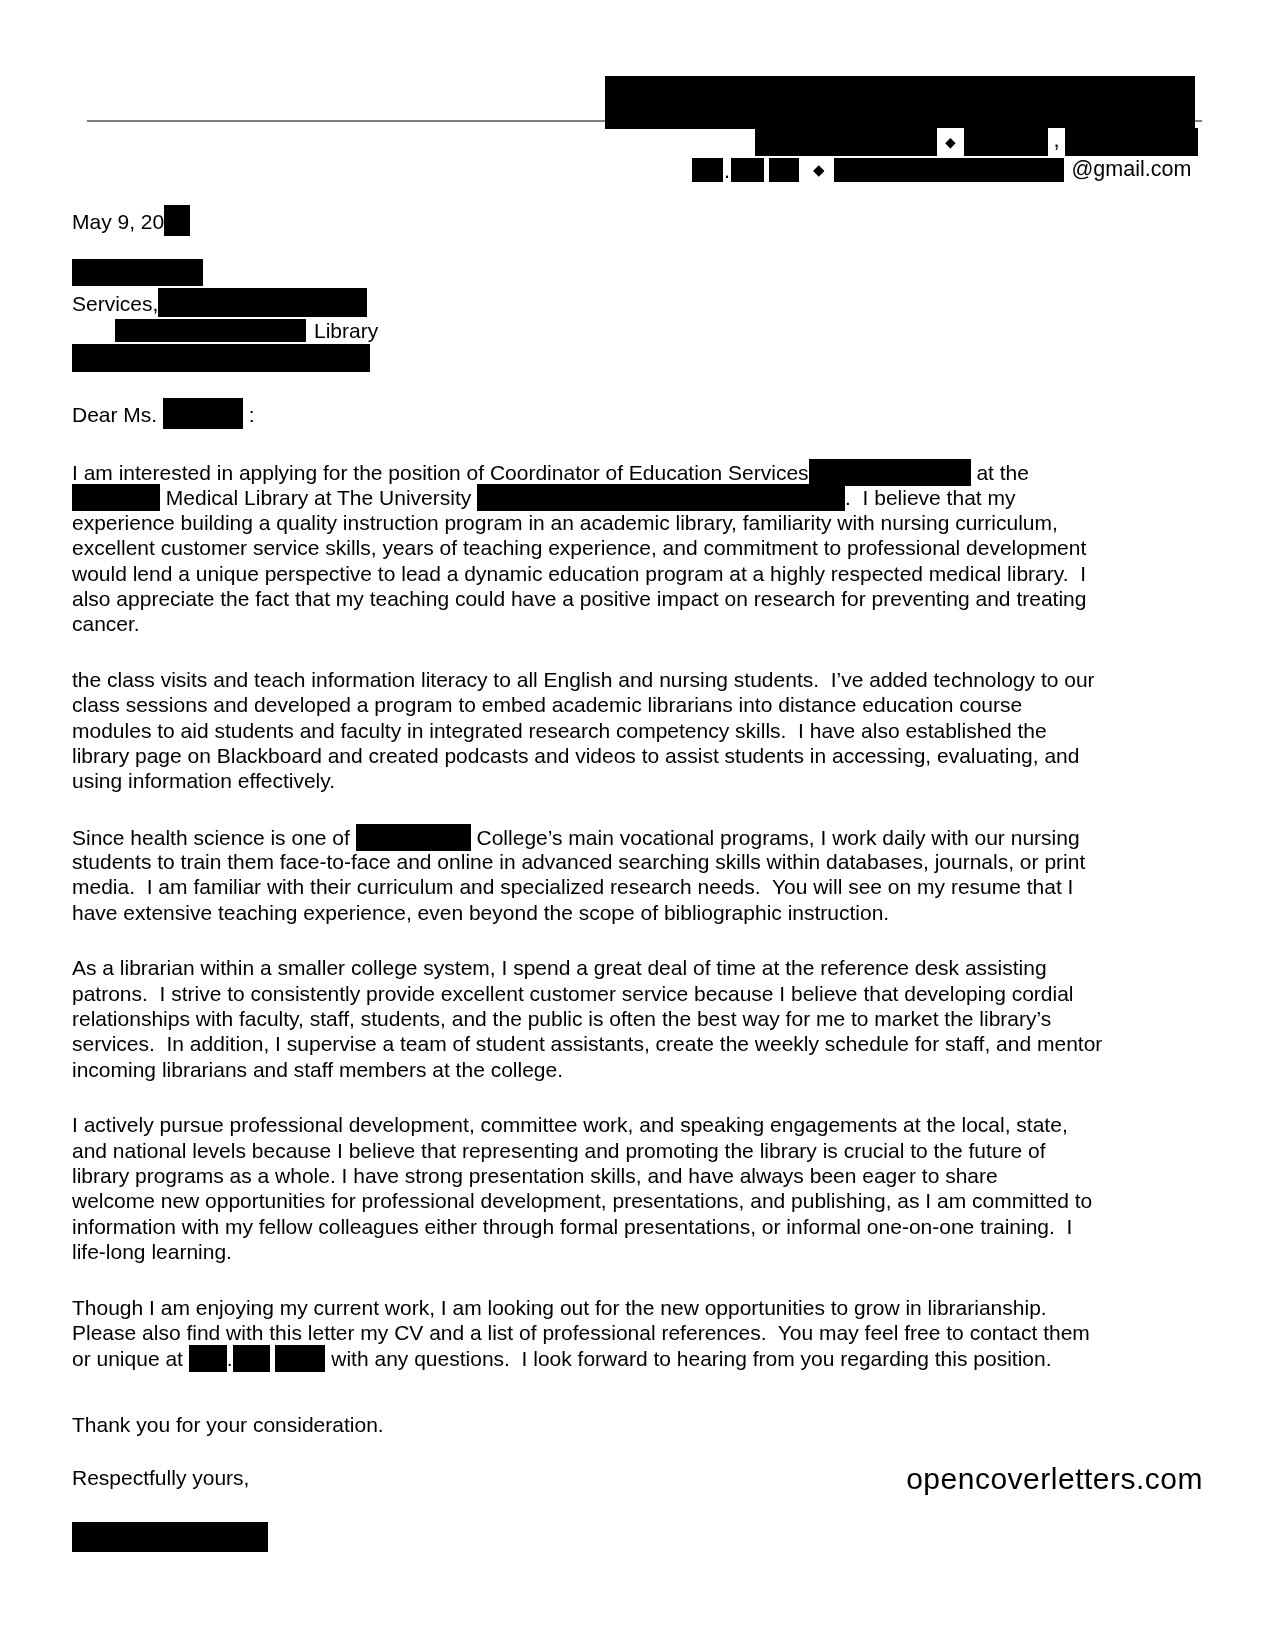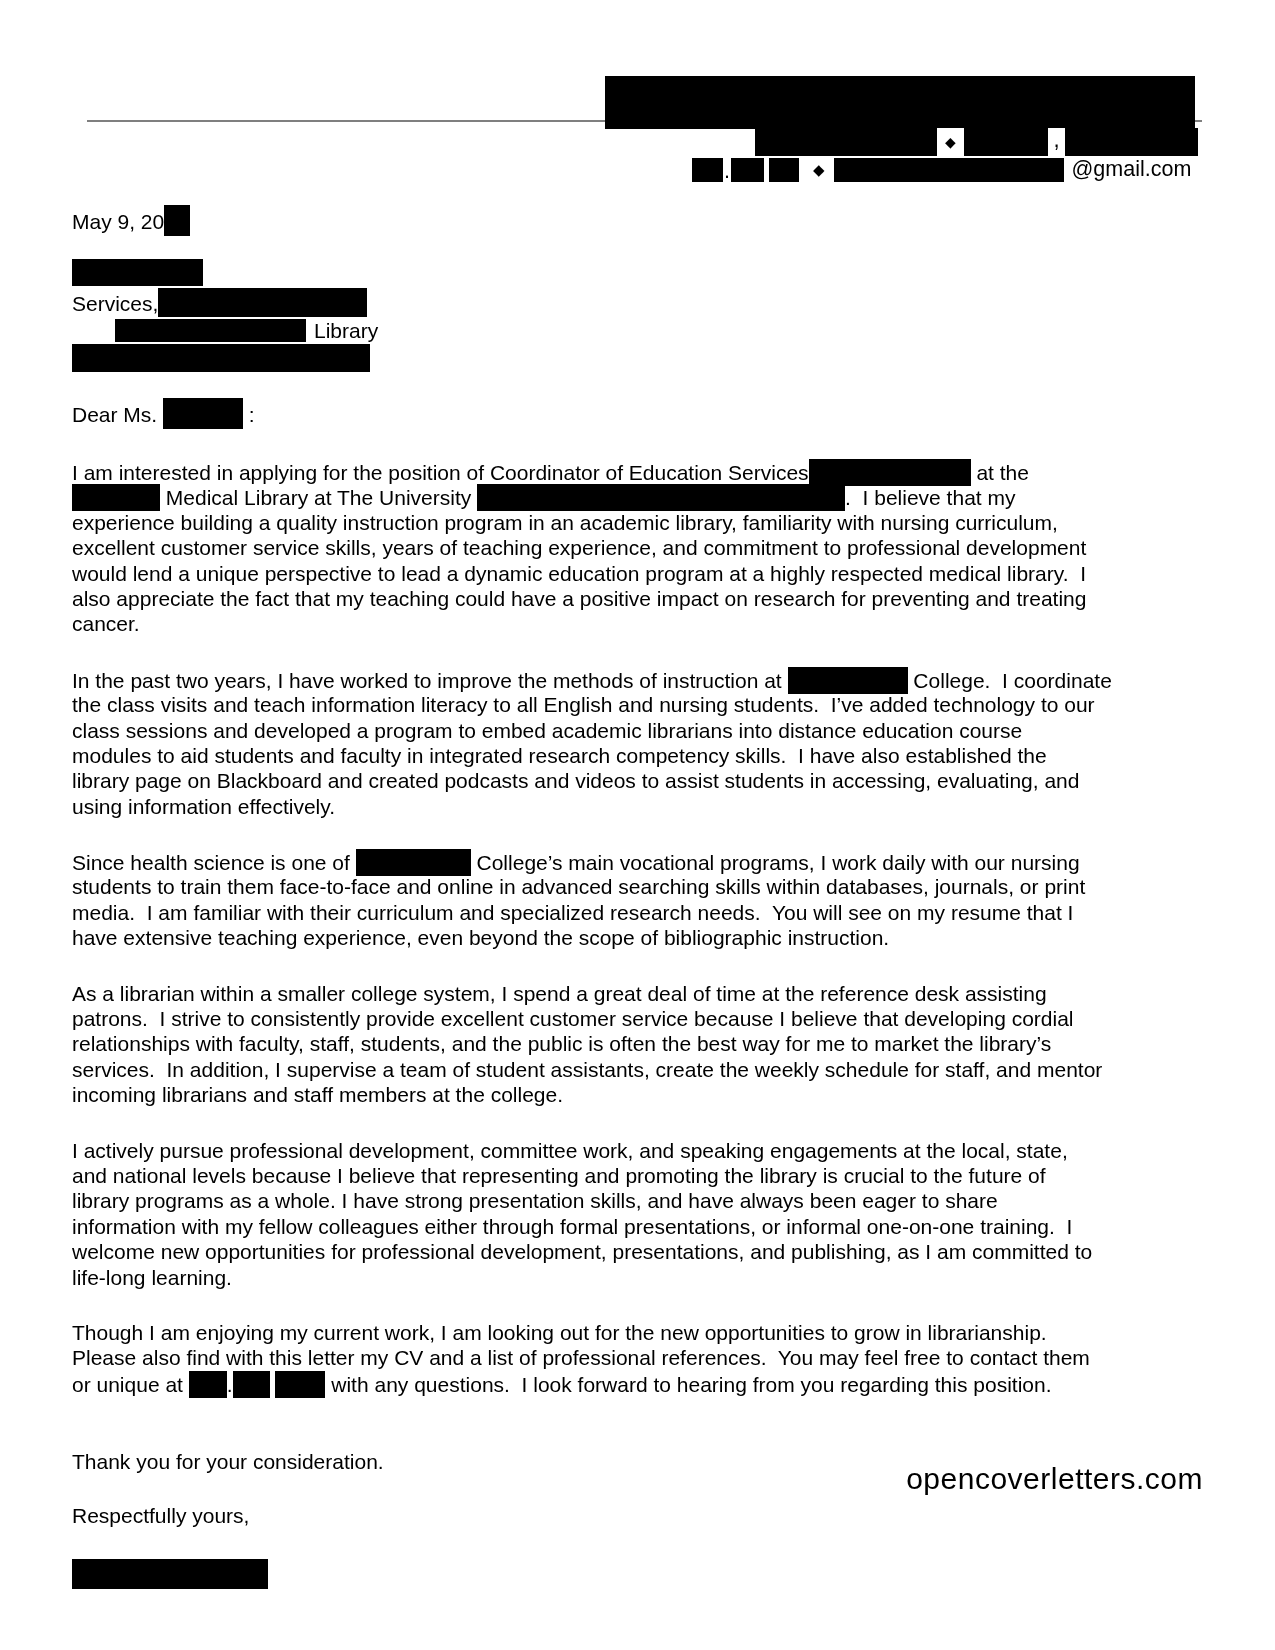--- a/index.html
+++ b/index.html
@@ -36,21 +36,21 @@
   .addr-b2{width:209px;height:29px;vertical-align:-6px;}
   .addr-row3{height:23px;line-height:23px;margin-top:2px;padding-left:43px;}
   .addr-b3{width:191px;height:23px;vertical-align:-4px;margin-right:8px;}
   .addr-b4{display:block;width:298px;height:28px;margin-top:2px;}
   .salutation{margin-top:26px;height:31px;white-space:pre;}
   .sal-b{width:80px;height:31px;}
   .para{margin-top:30px;}
   .para.first{}
   .line{height:25.4px;line-height:25.4px;white-space:pre;}
   .line .redact{height:27px;vertical-align:-6px;}
-  .thanks{margin-top:54px;height:25.4px;white-space:pre;}
+  .thanks{margin-top:42px;height:25.4px;white-space:pre;}
   .valediction{margin-top:28px;height:25.4px;white-space:pre;}
   .sig-redact{display:block;margin-top:30px;width:196px;height:30px;background:#000;}
   
   .watermark{
     position:absolute;right:72px;top:1462px;
     font-size:30px;letter-spacing:0.5px;
     font-family:"Liberation Sans","DejaVu Sans",sans-serif;
   }
 </style>
 </head>
@@ -97,21 +97,20 @@
         <div class="para first">
           <div class="line"><span>I am interested in applying for the position of Coordinator of Education Services</span><span class="redact" style="width: 162px;"></span><span> at the</span></div>
           <div class="line"><span class="redact" style="width: 88px;"></span><span> Medical Library at The University </span><span class="redact" style="width: 368px;"></span><span>.  I believe that my</span></div>
           <div class="line"><span>experience building a quality instruction program in an academic library, familiarity with nursing curriculum,</span></div>
           <div class="line"><span>excellent customer service skills, years of teaching experience, and commitment to professional development</span></div>
           <div class="line"><span>would lend a unique perspective to lead a dynamic education program at a highly respected medical library.  I</span></div>
           <div class="line"><span>also appreciate the fact that my teaching could have a positive impact on research for preventing and treating</span></div>
           <div class="line"><span>cancer.</span></div>
         </div>
         <div class="para">
-          <div class="line"><span>In the past two years, I have worked to improve the methods of instruction at </span><span class="redact" style="width: 120px;"></span><span> College.  I coordinate</span></div>
           <div class="line"><span>the class visits and teach information literacy to all English and nursing students.  I’ve added technology to our</span></div>
           <div class="line"><span>class sessions and developed a program to embed academic librarians into distance education course</span></div>
           <div class="line"><span>modules to aid students and faculty in integrated research competency skills.  I have also established the</span></div>
           <div class="line"><span>library page on Blackboard and created podcasts and videos to assist students in accessing, evaluating, and</span></div>
           <div class="line"><span>using information effectively.</span></div>
         </div>
         <div class="para">
           <div class="line"><span>Since health science is one of </span><span class="redact" style="width: 115px;"></span><span> College’s main vocational programs, I work daily with our nursing</span></div>
           <div class="line"><span>students to train them face-to-face and online in advanced searching skills within databases, journals, or print</span></div>
           <div class="line"><span>media.  I am familiar with their curriculum and specialized research needs.  You will see on my resume that I</span></div>
@@ -121,22 +120,22 @@
           <div class="line"><span>As a librarian within a smaller college system, I spend a great deal of time at the reference desk assisting</span></div>
           <div class="line"><span>patrons.  I strive to consistently provide excellent customer service because I believe that developing cordial</span></div>
           <div class="line"><span>relationships with faculty, staff, students, and the public is often the best way for me to market the library’s</span></div>
           <div class="line"><span>services.  In addition, I supervise a team of student assistants, create the weekly schedule for staff, and mentor</span></div>
           <div class="line"><span>incoming librarians and staff members at the college.</span></div>
         </div>
         <div class="para">
           <div class="line"><span>I actively pursue professional development, committee work, and speaking engagements at the local, state,</span></div>
           <div class="line"><span>and national levels because I believe that representing and promoting the library is crucial to the future of</span></div>
           <div class="line"><span>library programs as a whole. I have strong presentation skills, and have always been eager to share</span></div>
+          <div class="line"><span>welcome new opportunities for professional development, presentations, and publishing, as I am committed to</span></div>
           <div class="line"><span>information with my fellow colleagues either through formal presentations, or informal one-on-one training.  I</span></div>
-          <div class="line"><span>welcome new opportunities for professional development, presentations, and publishing, as I am committed to</span></div>
           <div class="line"><span>life-long learning.</span></div>
         </div>
         <div class="para">
           <div class="line"><span>Though I am enjoying my current work, I am looking out for the new opportunities to grow in librarianship.</span></div>
           <div class="line"><span>Please also find with this letter my CV and a list of professional references.  You may feel free to contact them</span></div>
           <div class="line"><span>or unique at </span><span class="redact" style="width: 38px;"></span><span>.</span><span class="redact" style="width: 37px;"></span><span> </span><span class="redact" style="width: 50px;"></span><span> with any questions.  I look forward to hearing from you regarding this position.</span></div>
         </div>
       </div>
 
     <div class="thanks">Thank you for your consideration.</div>

